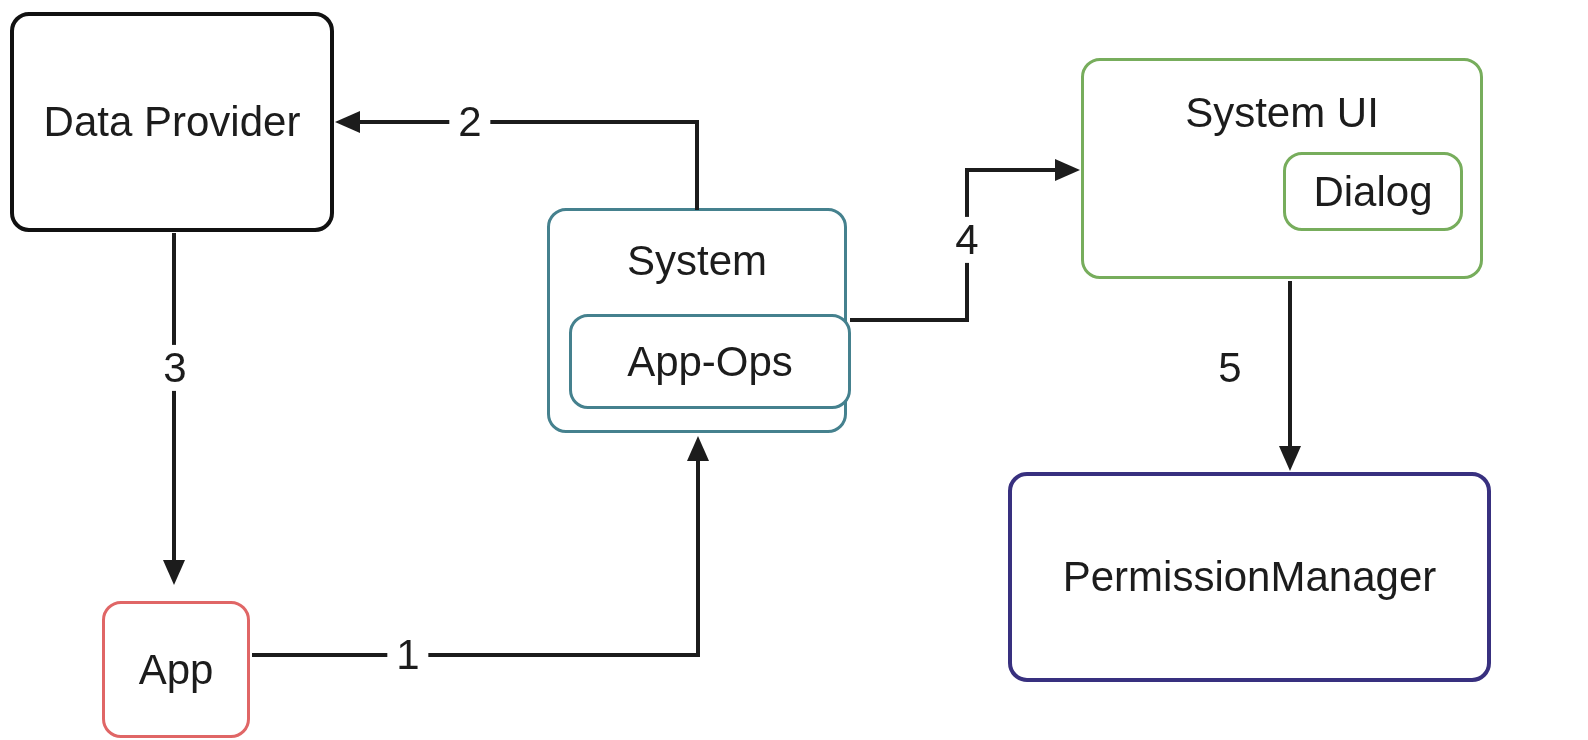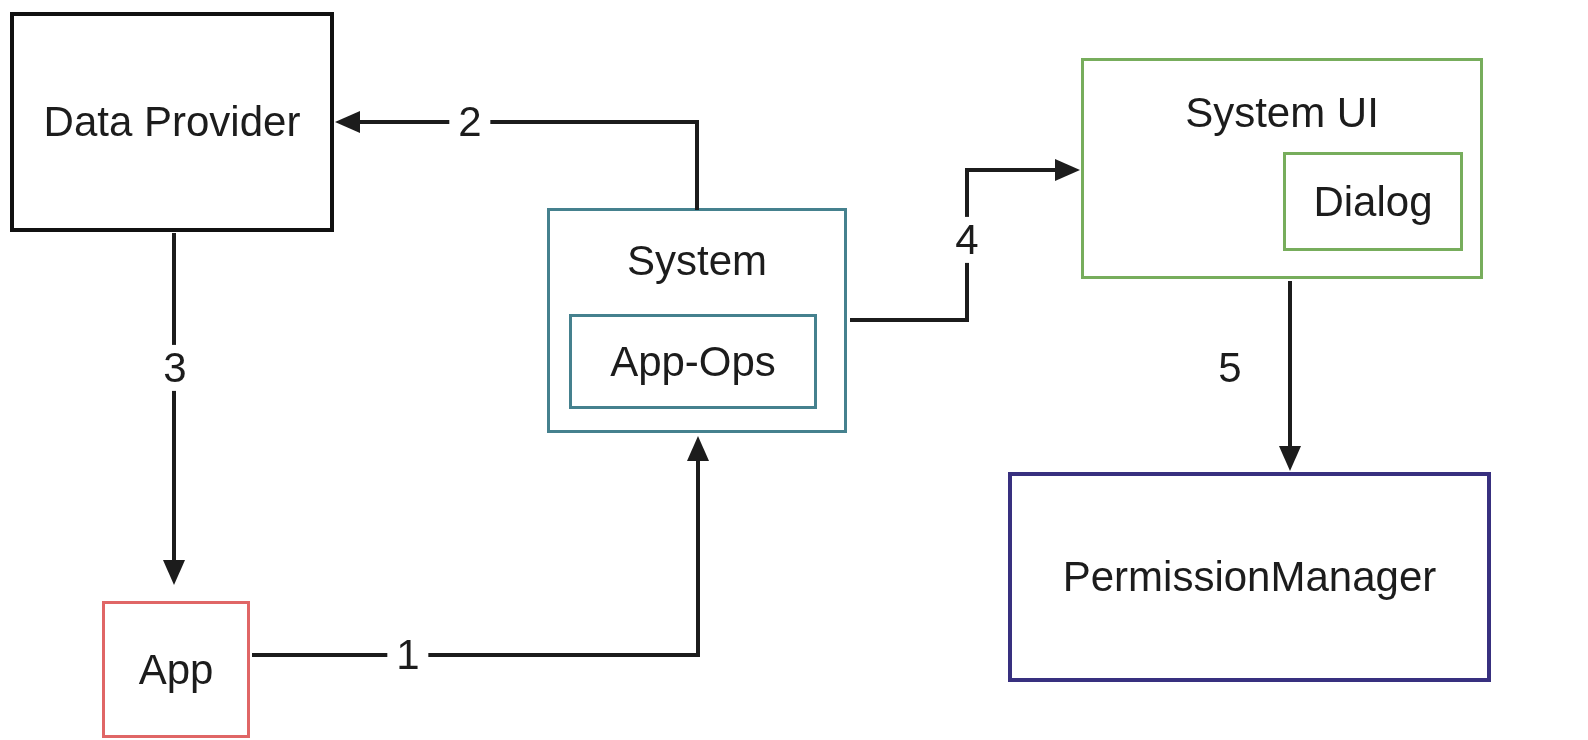--- a/index.html
+++ b/index.html
@@ -13,20 +13,21 @@
   }
   .node{
     position:absolute;
     background:#ffffff;
     display:flex;
     align-items:center;
     justify-content:center;
     font-size:42px;
     color:#1c1c1c;
     box-sizing:border-box;
+    border-radius:19px;
   }
   .node.top-title{align-items:flex-start;}
   .seg{position:absolute;background:#1c1c1c;}
   .arrowhead{position:absolute;width:0;height:0;}
   .ah-left  {border-top:11px solid transparent;border-bottom:11px solid transparent;border-right:25px solid #1c1c1c;}
   .ah-right {border-top:11px solid transparent;border-bottom:11px solid transparent;border-left:25px solid #1c1c1c;}
   .ah-up    {border-left:11px solid transparent;border-right:11px solid transparent;border-bottom:25px solid #1c1c1c;}
   .ah-down  {border-left:11px solid transparent;border-right:11px solid transparent;border-top:25px solid #1c1c1c;}
   .edge-label{
     position:absolute;
@@ -34,23 +35,23 @@
     background:#ffffff;
     padding:0 9px;
     font-size:42px;
     line-height:1.1;
     color:#1c1c1c;
   }
   
   #data-provider{left:10px;top:12px;width:324px;height:220px;border:4px solid #111111;}
   #app{left:102px;top:585px;width:148px;height:137px;border:3px solid #e06666;margin-top:16px;}
   #system{left:547px;top:208px;width:300px;height:225px;border:3px solid #45818e;padding-top:26px;}
-  #app-ops{left:569px;top:314px;width:248px;height:95px;border:3px solid #45818e;}
+  #app-ops{left:569px;top:314px;width:282px;height:95px;border:3px solid #45818e;}
   #system-ui{left:1081px;top:58px;width:402px;height:221px;border:3px solid #77ad5c;padding-top:28px;}
-  #dialog{left:1283px;top:152px;width:180px;height:99px;border:3px solid #77ad5c;}
+  #dialog{left:1283px;top:152px;width:180px;height:79px;border:3px solid #77ad5c;}
   #permission-manager{left:1008px;top:472px;width:483px;height:210px;border:4px solid #38307f;}
 </style>
 </head>
 <body>
 
 <div id="canvas">
 
   <div id="data-provider" class="node">
     <span>Data Provider</span>
   </div>

